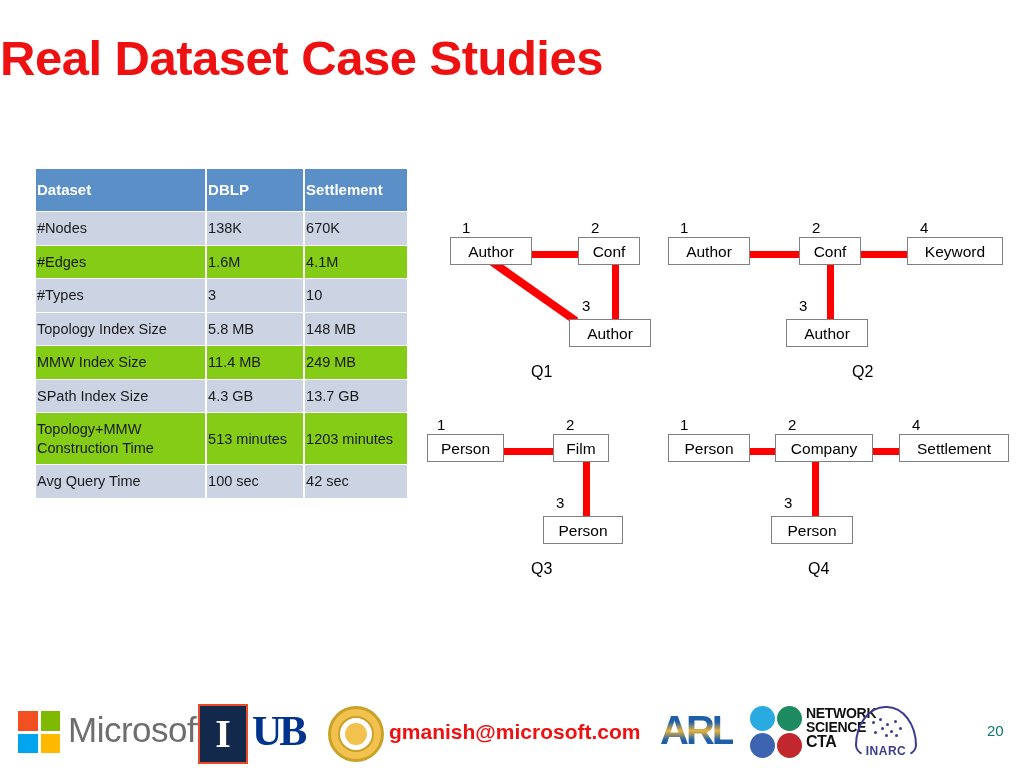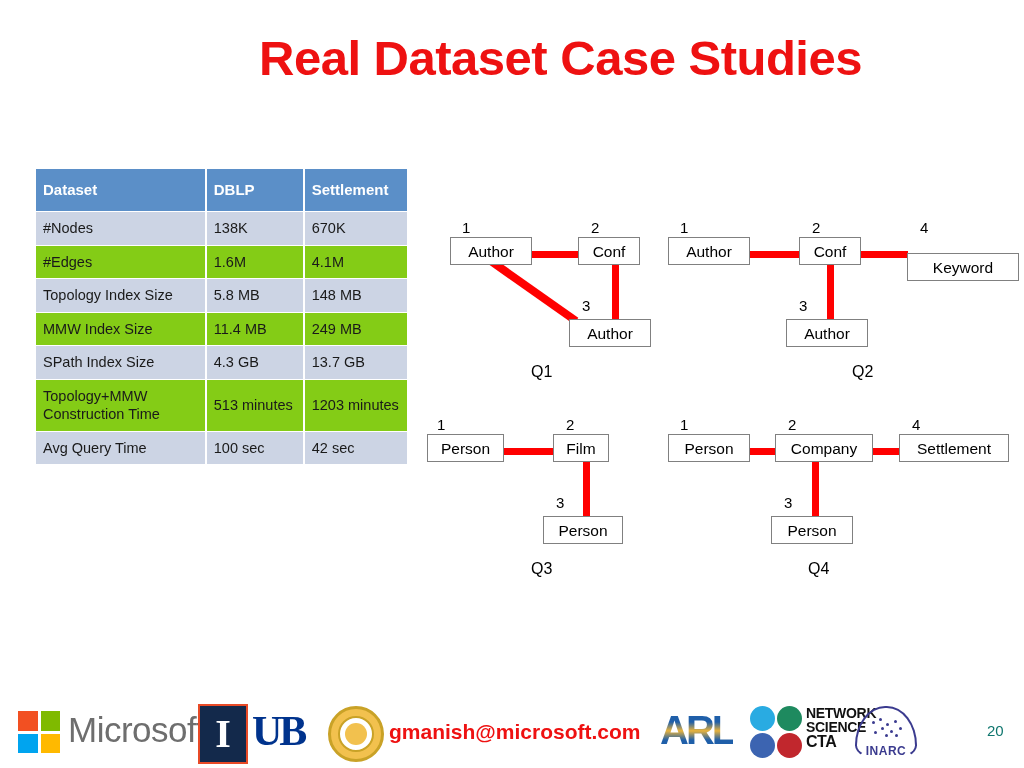--- a/index.html
+++ b/index.html
@@ -15,42 +15,42 @@
     font-family: "Liberation Sans", sans-serif;
     color: #000;
   }
 
   
   #slide-title {
     position: absolute;
     left: 0;
     top: 30px;
     width: 862px;
-    text-align: right;
+    text-align: left;
     font-size: 49px;
     font-weight: bold;
     color: #EE1111;
     letter-spacing: -0.5px;
     white-space: nowrap;
   }
 
   
   #stats-table {
     position: absolute;
     left: 34px;
     top: 168px;
     width: 375px;
     border-collapse: separate;
     border-spacing: 2px 1px;
     font-size: 14.5px;
   }
   #stats-table th, #stats-table td {
     text-align: left;
     vertical-align: middle;
-    padding: 7px 7px;
+    padding: 7px 1px;
     line-height: 1.28;
   }
   #stats-table thead th {
     background: #5B8FC8;
     color: #ffffff;
     font-weight: bold;
     font-size: 15px;
     height: 28px;
   }
   #stats-table tbody tr.band-a td { background: #CCD4E4; }
@@ -236,20 +236,25 @@
       <td>#Nodes</td>
       <td>138K</td>
       <td>670K</td>
     </tr>
     <tr class="band-b">
       <td>#Edges</td>
       <td>1.6M</td>
       <td>4.1M</td>
     </tr>
     <tr class="band-a">
+      <td>#Types</td>
+      <td>3</td>
+      <td>10</td>
+    </tr>
+    <tr class="band-a">
       <td>Topology Index Size</td>
       <td>5.8 MB</td>
       <td>148 MB</td>
     </tr>
     <tr class="band-b">
       <td>MMW Index Size</td>
       <td>11.4 MB</td>
       <td>249 MB</td>
     </tr>
     <tr class="band-a">
@@ -300,21 +305,21 @@
   <div class="node-num" style="left:20px; top:5px;">1</div>
   <div class="node-box" style="left:8px; top:22px; width:82px;">Author</div>
 
   <div class="node-num" style="left:152px; top:5px;">2</div>
   <div class="node-box" style="left:139px; top:22px; width:62px;">Conf</div>
 
   <div class="node-num" style="left:139px; top:83px;">3</div>
   <div class="node-box" style="left:126px; top:104px; width:82px;">Author</div>
 
   <div class="node-num" style="left:260px; top:5px;">4</div>
-  <div class="node-box" style="left:247px; top:38px; width:112px;">Keyword</div>
+  <div class="node-box" style="left:247px; top:22px; width:96px;">Keyword</div>
 
   <div class="q-label" style="left:148px; top:148px;margin-left:44px;">Q2</div>
 </div>
 
 <div class="query-figure" id="q3" style="left:425px; top:412px; width:250px; height:175px;">
   <div class="edge" style="left:78px; top:36px; width:50px; height:7px;"></div>
   <div class="edge" style="left:158px; top:44px; width:7px; height:70px;"></div>
 
   <div class="node-num" style="left:12px; top:5px;">1</div>
   <div class="node-box" style="left:2px; top:22px; width:77px;">Person</div>

